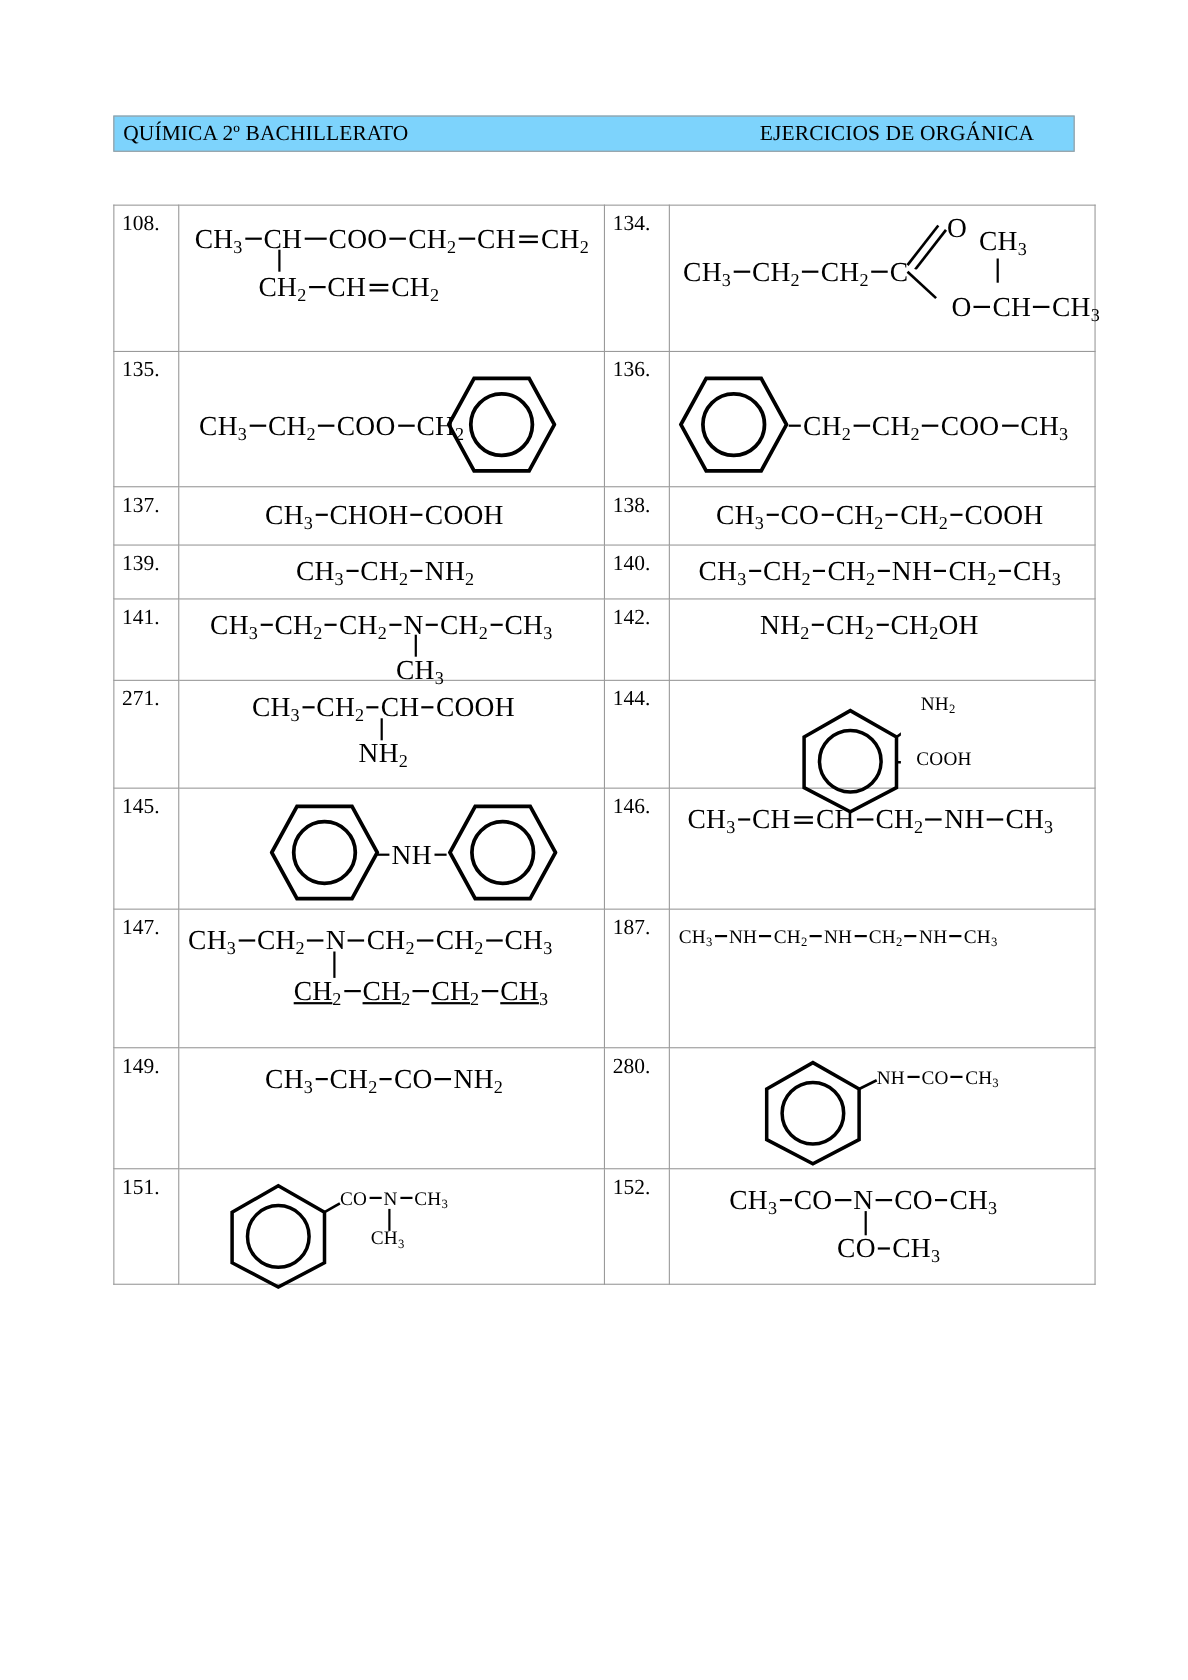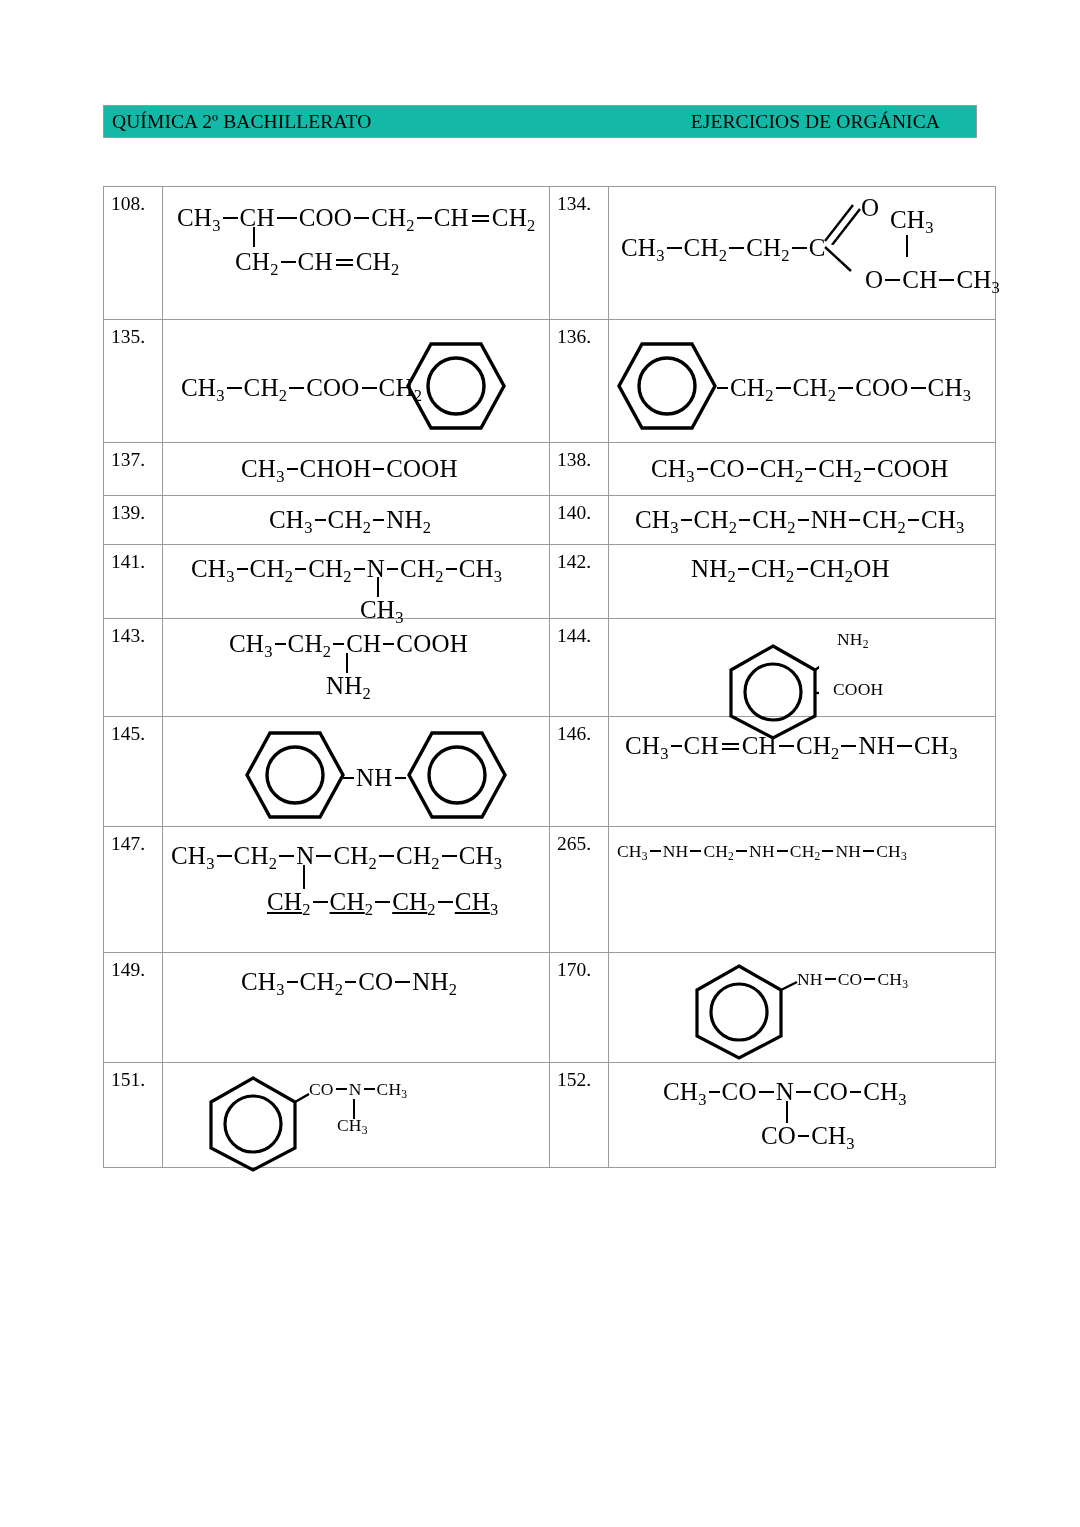--- a/index.html
+++ b/index.html
@@ -22,21 +22,21 @@
   .bar {
     position: absolute;
     left: 103px;
     width: 874px;
     border: 1px solid #9a9a9a;
     box-sizing: border-box;
     display: flex;
     align-items: center;
     justify-content: space-between;
     padding: 0 8px;
-    background: #14b8a6;
+    background: #7dd3fc;
   }
   .bar-header { top: 105px; height: 33px; }
   .bar-footer { top: 1360px; height: 33px; }
   .bar span { font-size: 19.5px; letter-spacing: .1px; }
   .bar .right { text-align: right; }
   .bar-header .right { margin-right: 28px; }
   .bar-footer .right { margin-right: 14px; }
 
   
   .tbl {
@@ -251,21 +251,21 @@
 
       <td class="num">142.</td>
       <td class="cell">
         <div class="abs fml" style="left:82px; top:11px;">
           <span>NH</span><sub>2</sub><span class="b b-s"></span><span>CH</span><sub>2</sub><span class="b b-s"></span><span>CH</span><sub>2</sub><span>OH</span>
         </div>
       </td>
     </tr>
 
     <tr class="h-f">
-      <td class="num">143.</td>
+      <td class="num">271.</td>
       <td class="cell">
         <div class="abs fml" style="left:66px; top:12px;">
           <span>CH</span><sub>3</sub><span class="b b-s"></span><span>CH</span><sub>2</sub><span class="b b-s"></span><span>CH</span><span class="b b-s"></span><span>COOH</span>
         </div>
         <div class="vb" style="left:183px; top:34px; height:20px;"></div>
         <div class="abs fml" style="left:163px; top:54px;">
           <span>NH</span><sub>2</sub>
         </div>
       </td>
 
@@ -319,37 +319,37 @@
       <td class="cell">
         <div class="abs fml" style="left:8px; top:16px;">
           <span>CH</span><sub>3</sub><span class="b"></span><span>CH</span><sub>2</sub><span class="b"></span><span>N</span><span class="b"></span><span>CH</span><sub>2</sub><span class="b"></span><span>CH</span><sub>2</sub><span class="b"></span><span>CH</span><sub>3</sub>
         </div>
         <div class="vb" style="left:140px; top:38px; height:24px;"></div>
         <div class="abs fml" style="left:104px; top:62px;text-decoration:underline;">
           <span>CH</span><sub>2</sub><span class="b"></span><span>CH</span><sub>2</sub><span class="b"></span><span>CH</span><sub>2</sub><span class="b"></span><span>CH</span><sub>3</sub>
         </div>
       </td>
 
-      <td class="num">265.</td>
+      <td class="num">187.</td>
       <td class="cell">
         <div class="abs fml sm" style="left:8px; top:16px;">
           <span>CH</span><sub>3</sub><span class="b b-s"></span><span>NH</span><span class="b b-s"></span><span>CH</span><sub>2</sub><span class="b b-s"></span><span>NH</span><span class="b b-s"></span><span>CH</span><sub>2</sub><span class="b b-s"></span><span>NH</span><span class="b b-s"></span><span>CH</span><sub>3</sub>
         </div>
       </td>
     </tr>
 
     <tr class="h-i">
       <td class="num">149.</td>
       <td class="cell">
         <div class="abs fml" style="left:78px; top:16px;">
           <span>CH</span><sub>3</sub><span class="b b-s"></span><span>CH</span><sub>2</sub><span class="b b-s"></span><span>CO</span><span class="b"></span><span>NH</span><sub>2</sub>
         </div>
       </td>
 
-      <td class="num">170.</td>
+      <td class="num">280.</td>
       <td class="cell">
         <div class="ring" style="left:84px; top:10px;">
           <svg width="110" height="98" viewBox="0 0 110 98">
             <polygon points="46,3 88,27 88,73 46,95 4,73 4,27" fill="none" stroke="#000" stroke-width="3.2"></polygon>
             <circle cx="46" cy="49" r="28" fill="none" stroke="#000" stroke-width="3.2"></circle>
             <line x1="88" y1="27" x2="104" y2="19" stroke="#000" stroke-width="2.4"></line>
           </svg>
         </div>
         <div class="abs fml sm" style="left:188px; top:18px;">
           <span>NH</span><span class="b b-s"></span><span>CO</span><span class="b b-s"></span><span>CH</span><sub>3</sub>

